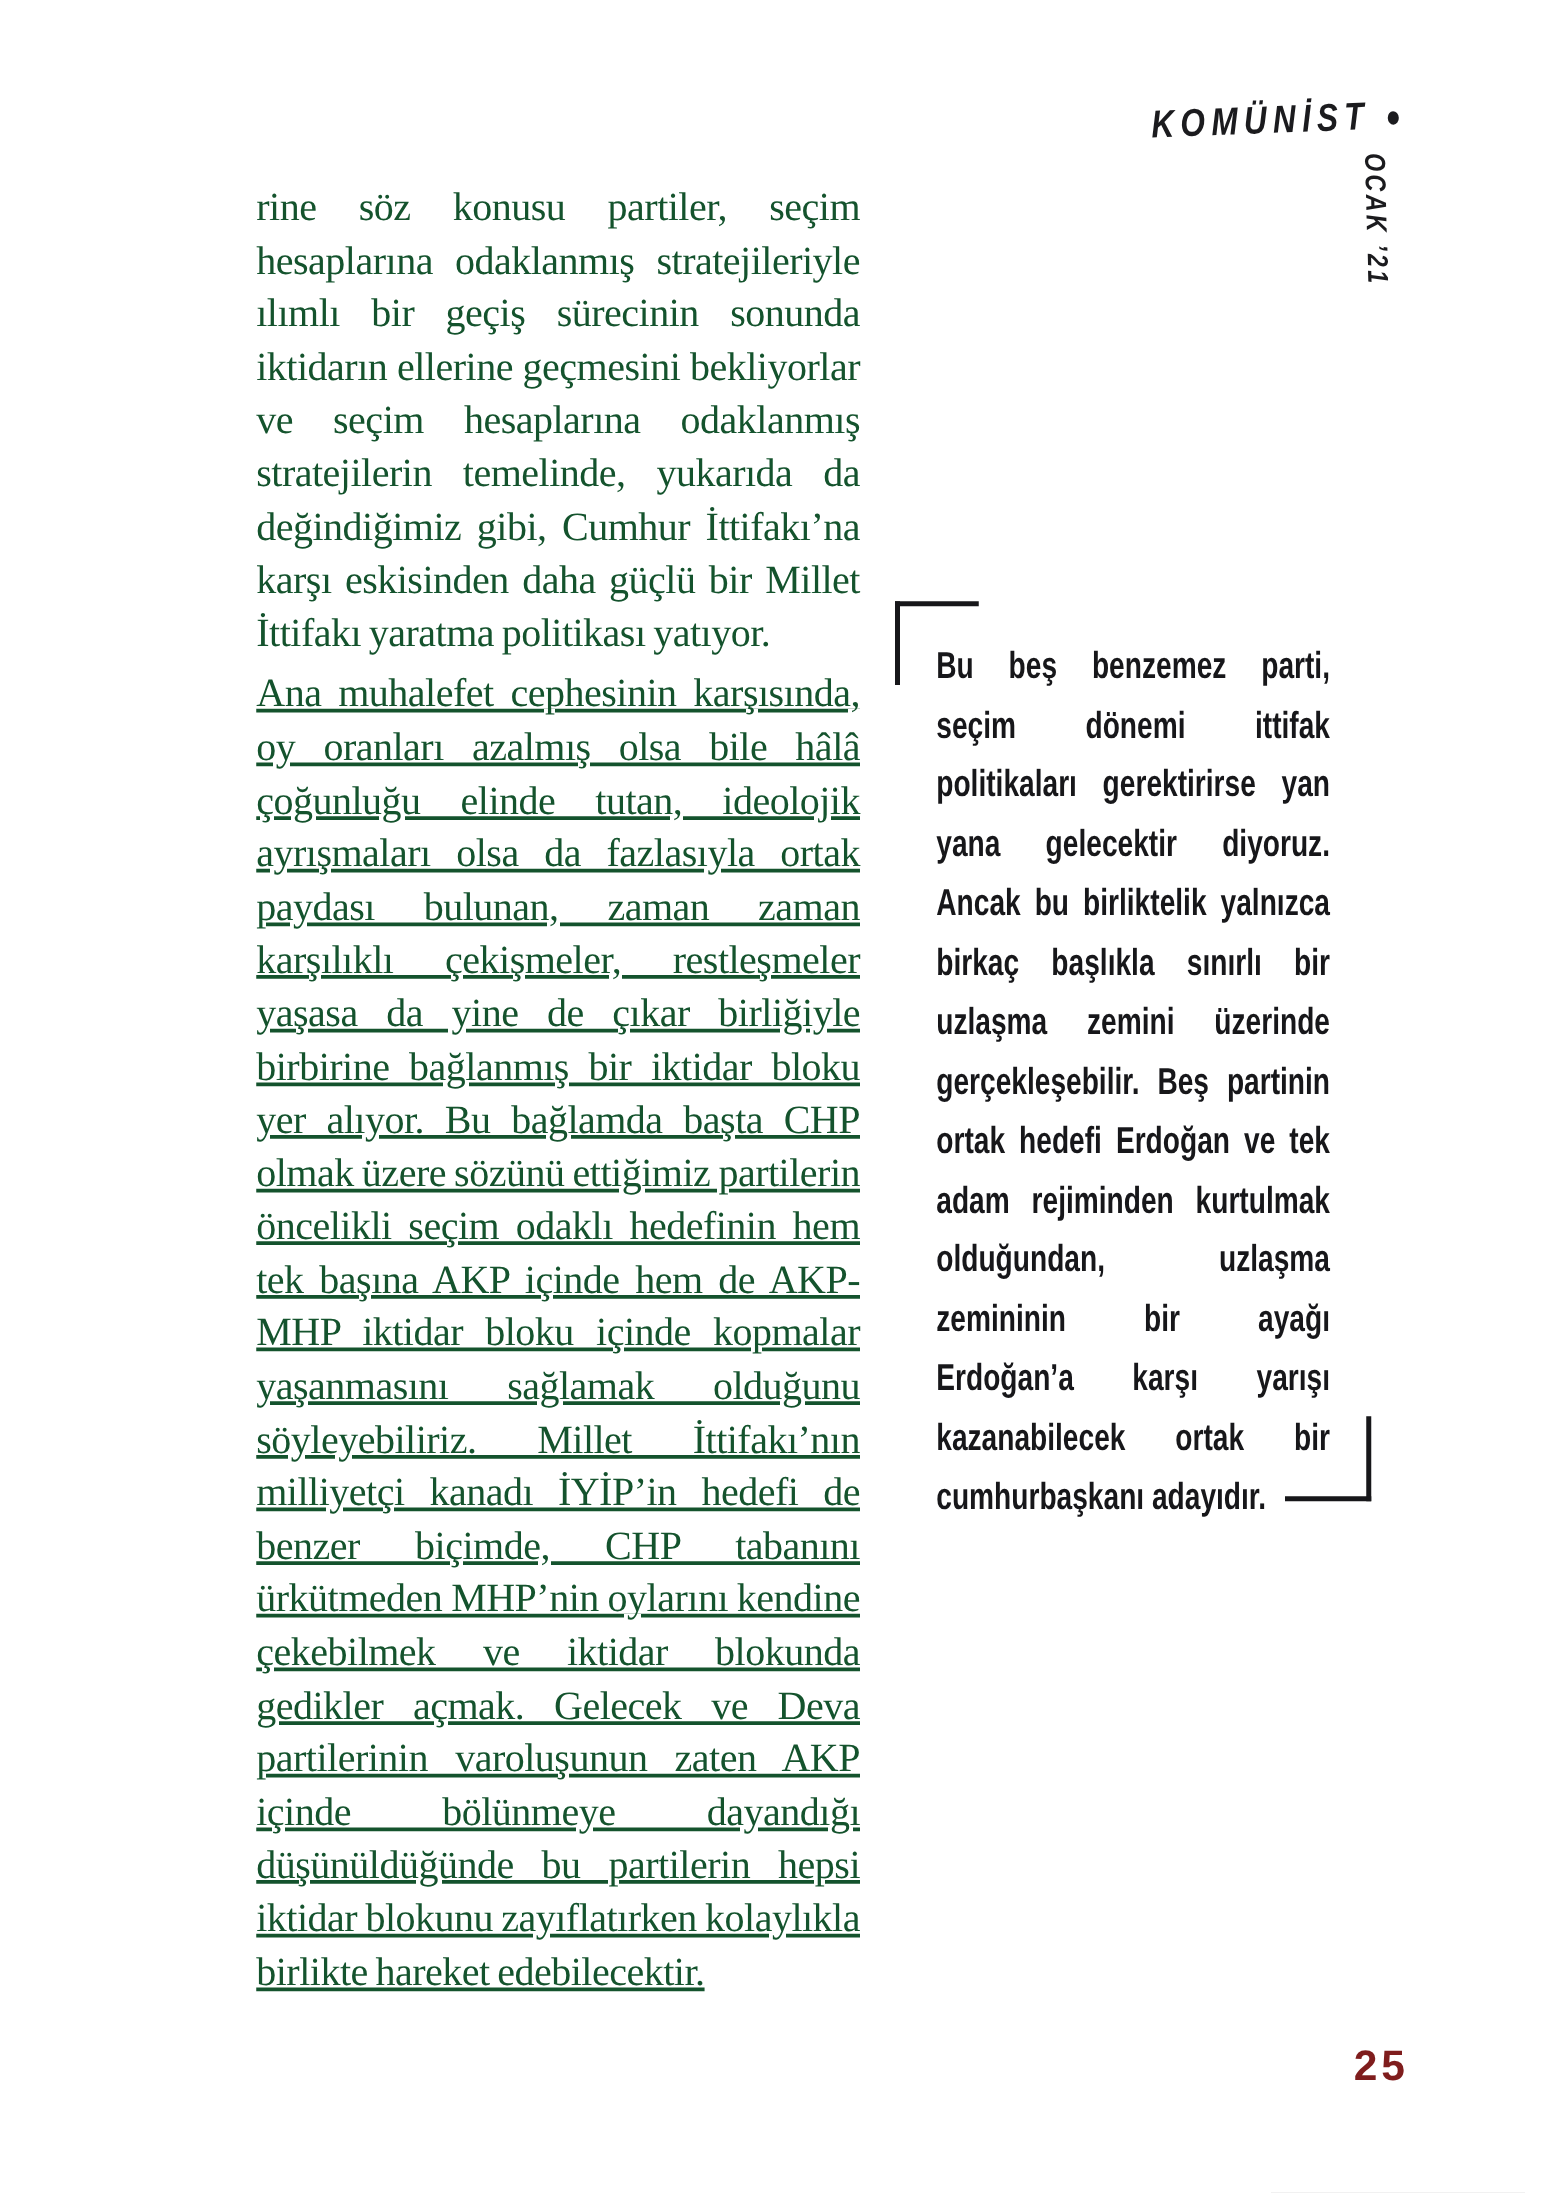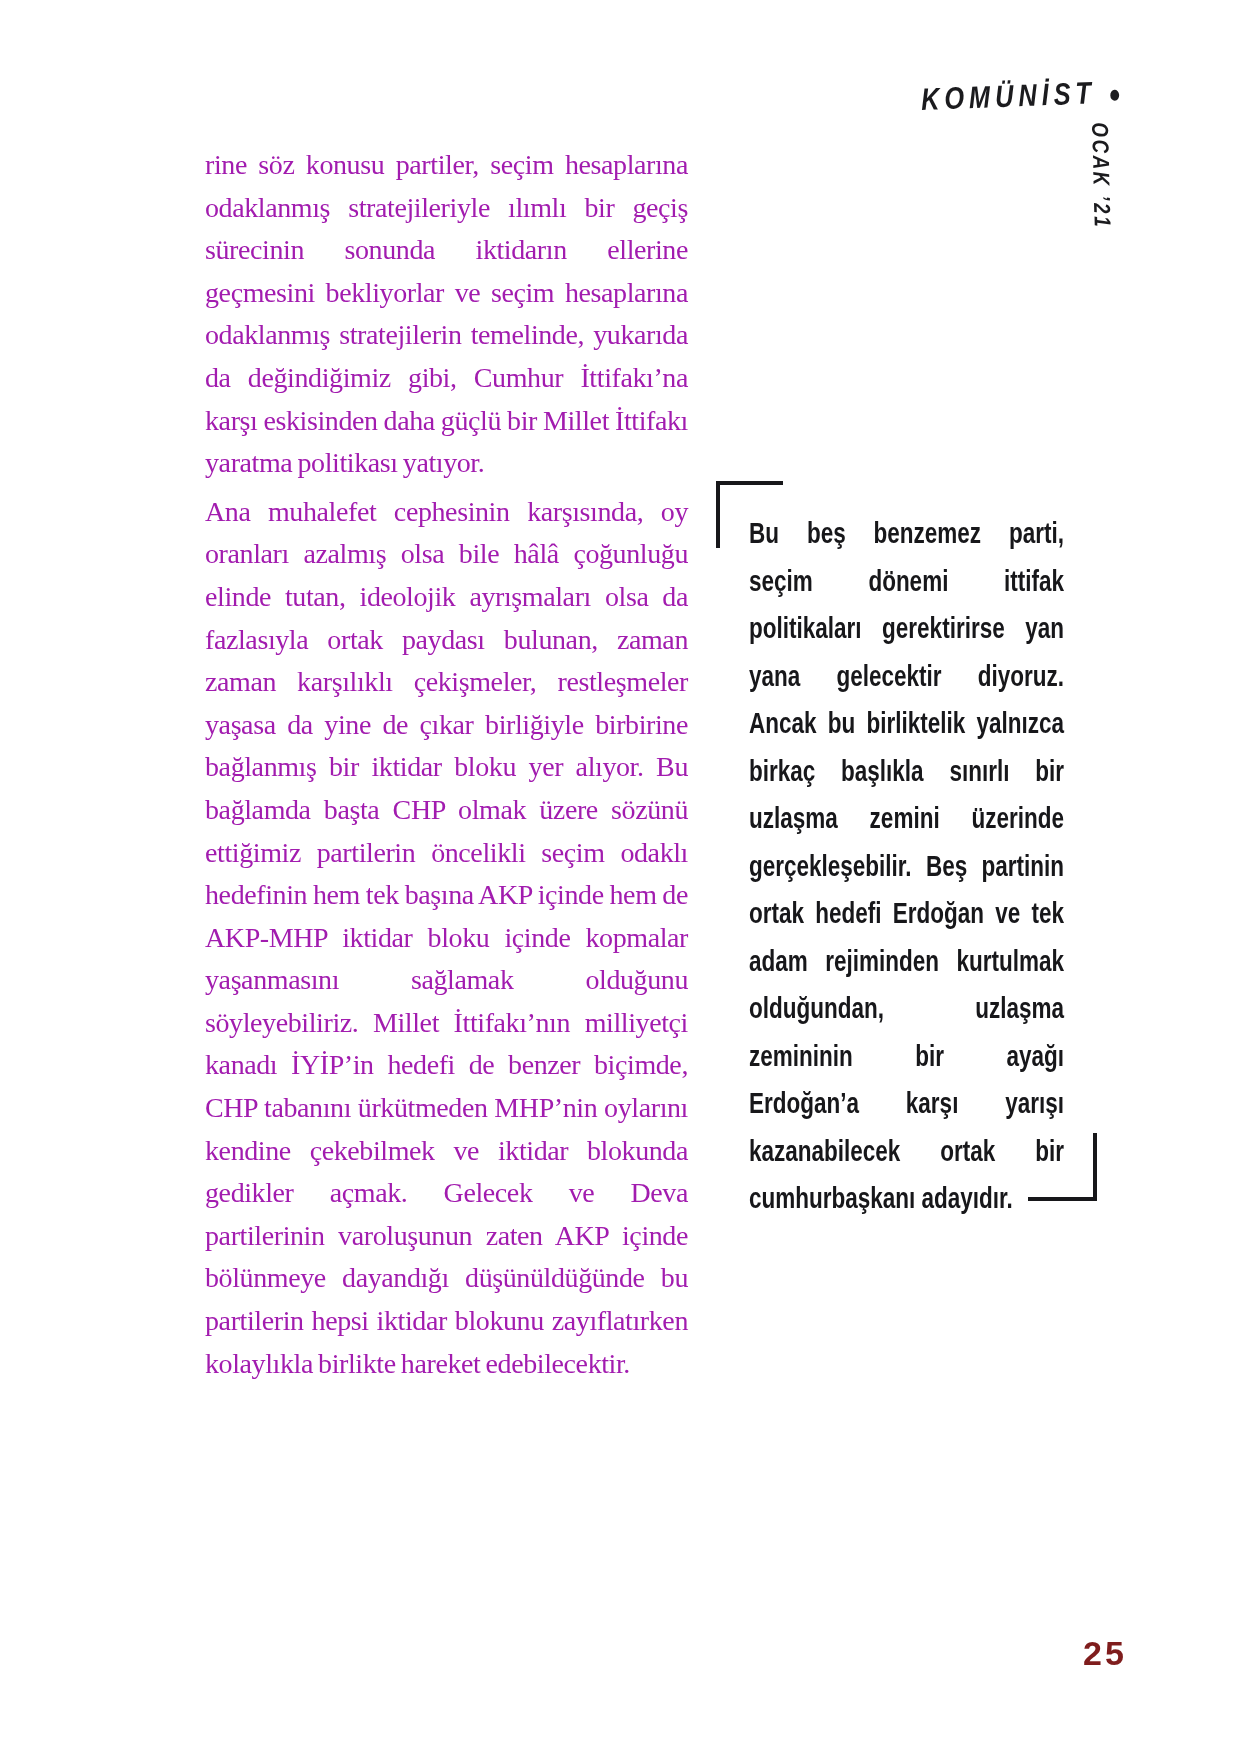--- a/index.html
+++ b/index.html
@@ -56,30 +56,30 @@
     transform: rotate(88.5deg) scaleX(0.82);
     transform-origin: left top;
   }
 
   
   .article {
     position: absolute;
     left: 205px;
     top: 144px;
     width: 483px;
-    font-size: 28px;
+    font-size: 32px;
     line-height: 42.6px;
     letter-spacing: -0.4px;
     word-spacing: -1.5px;
     text-align: justify;
-    color: #a21caf;
+    color: #14532d;
     hyphens: auto;
     -webkit-hyphens: auto;
   }
-  .article p + p { margin-top: 6px; }
+  .article p + p { margin-top: 6px; text-decoration: underline; }
 
   
   .pullquote {
     position: absolute;
     left: 749px;
     top: 509px;
     width: 420px;
     transform: scaleX(0.75);
     transform-origin: left top;
     font-family: "Liberation Sans", sans-serif;

